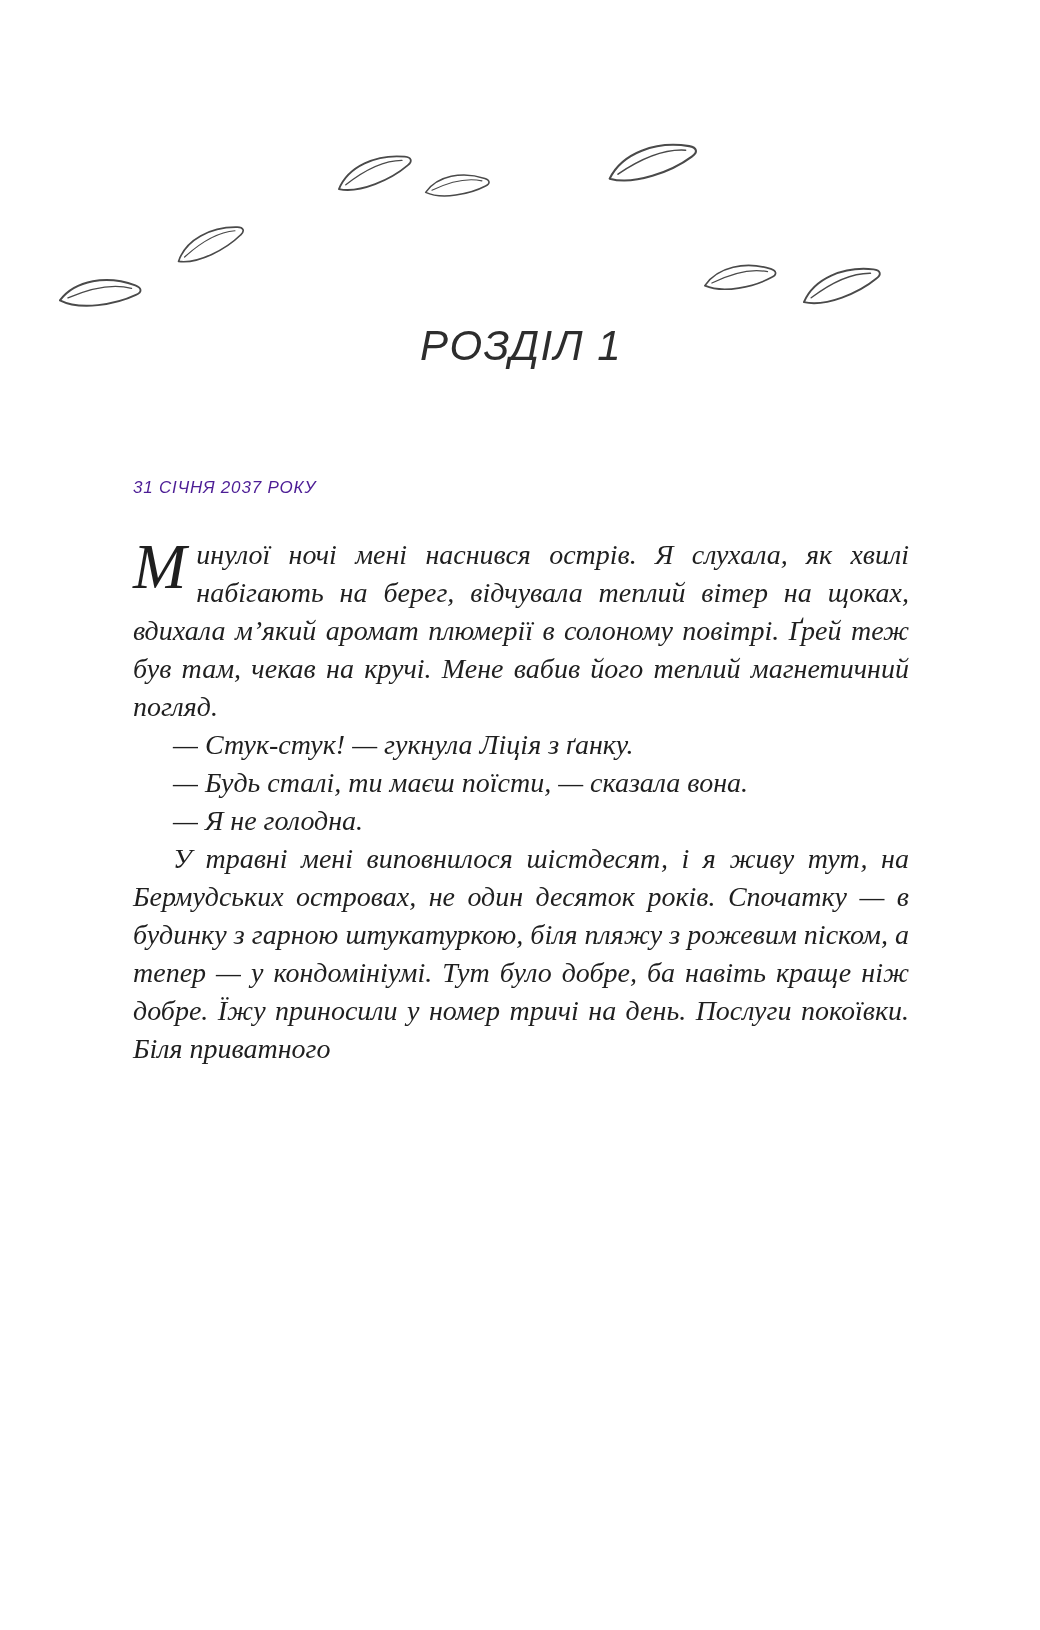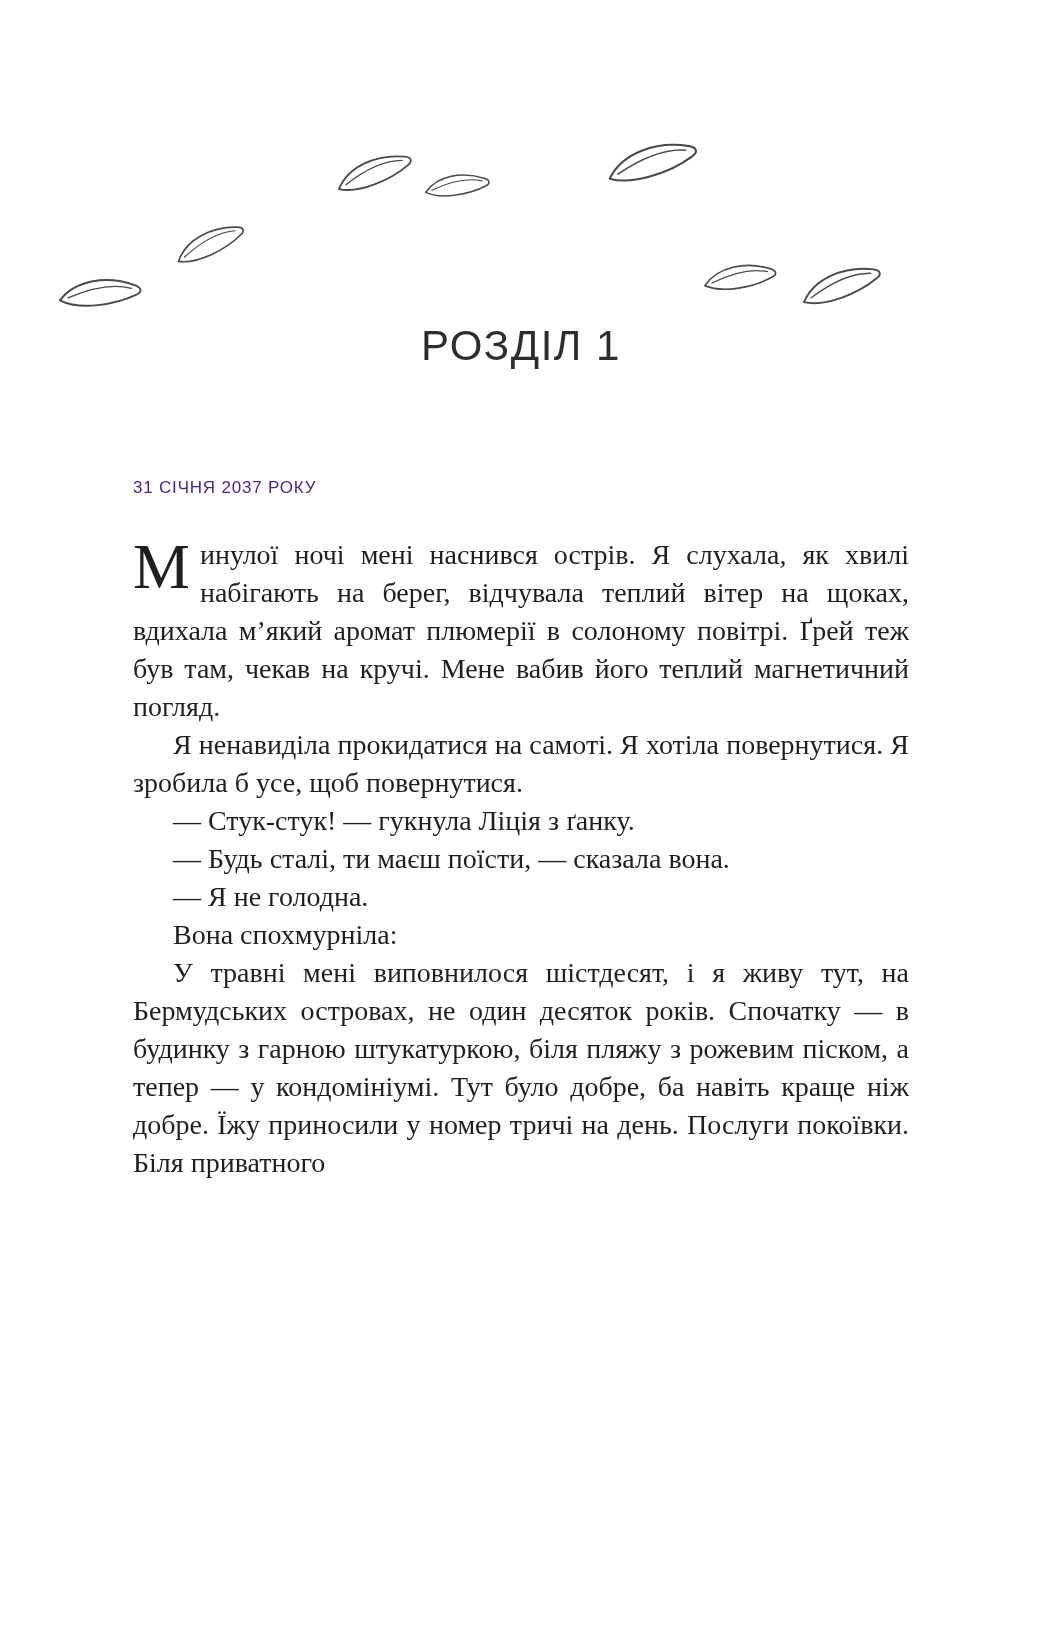--- a/index.html
+++ b/index.html
@@ -26,20 +26,21 @@
     stroke-linecap: round;
     stroke-linejoin: round;
   }
   .leaf svg path.vein {
     fill: none;
     stroke-width: 1.6;
   }
   .content {
     position: relative;
     margin: 0 131px 12px 133px;
+    font-style: italic;
   }
   .chapter-title {
     margin: 0;
     padding-top: 322px;
     text-align: center;
     font-family: "Liberation Sans", sans-serif;
     font-weight: 300;
     font-size: 42px;
     letter-spacing: 1.5px;
     color: #2d2d2d;
@@ -121,22 +122,20 @@
       <path class="vein" d="M12 34 C 36 20, 62 11, 84 14"></path>
     </svg>
   </div>
 
   <div class="content">
     <h1 class="chapter-title">РОЗДІЛ 1</h1>
     <h2 class="date-heading">31 СІЧНЯ 2037 РОКУ</h2>
 
     <div class="body-text">
       <p class="first"><span class="dropcap">М</span><span>инулої ночі мені наснився острів. Я слухала, як хвилі набігають на берег, відчувала теплий вітер на щоках, вдихала м’який аромат плюмерії в солоному повітрі. Ґрей теж був там, чекав на кручі. Мене вабив його теплий магнетичний погляд.</span></p>
-      <p>Я ненавиділа прокидатися на самоті. Я хотіла повернутися. Я зробила б усе, щоб повернутися.</p>
       <p>— Стук-стук! — гукнула Ліція з ґанку.</p>
       <p>— Будь сталі, ти маєш поїсти, — сказала вона.</p>
       <p>— Я не голодна.</p>
-      <p>Вона спохмурніла:</p>
       <p>У травні мені виповнилося шістдесят, і я живу тут, на Бермудських островах, не один десяток років. Спочатку — в будинку з гарною штукатуркою, біля пляжу з рожевим піском, а тепер — у кондомініумі. Тут було добре, ба навіть краще ніж добре. Їжу приносили у номер тричі на день. Послуги покоївки. Біля приватного</p>
     </div>
   </div>
 
 </div>
 
 </body></html>

